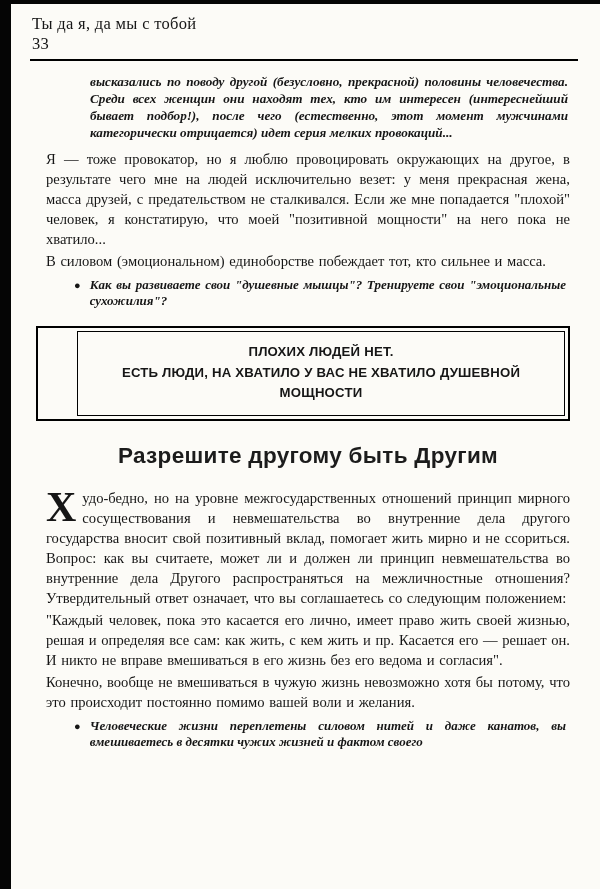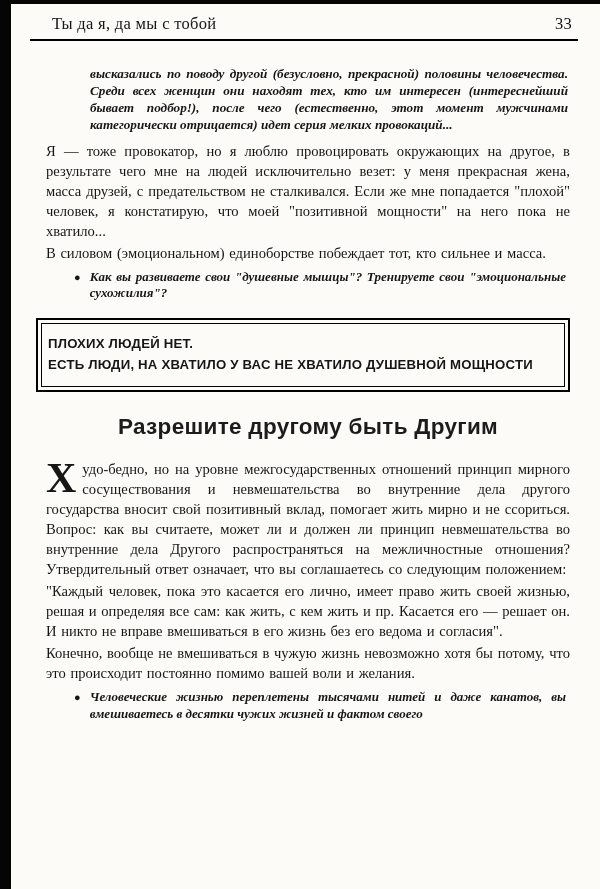--- a/index.html
+++ b/index.html
@@ -22,32 +22,33 @@
     width: 11px; height: 889px;
     background: #050505;
   }
   .scan-edge-top {
     position: absolute; left: 0; top: 0;
     width: 600px; height: 4px;
     background: #050505;
   }
   .running-head {
     display: flex; justify-content: space-between; align-items: baseline;
-    padding: 14px 28px 5px 52px;
+    padding: 14px 28px 5px 32px;
     font-size: 16.5px;
     letter-spacing: 0.3px;
+    flex-direction: column;
   }
   .header-rule {
     border-top: 2.5px solid #000;
     margin: 0 22px 0 30px;
   }
   main { padding: 12px 30px 0 46px; }
 
   .intro-italic {
-    margin: 12px 2px 8px 44px;
+    margin: 0 2px 8px 44px;
     font-size: 13.2px;
     line-height: 1.3;
     font-style: italic;
     font-weight: bold;
     text-align: justify;
   }
   .body-para {
     margin: 0 0 2px 0;
     font-size: 14.6px;
     line-height: 1.37;
@@ -72,21 +73,22 @@
   }
   .slogan-box {
     margin: 16px 0 16px -10px;
     border: 2.5px solid #000;
     padding: 3px;
     background: #fcfbf7;
   }
   .slogan-inner {
     border: 1.5px solid #000;
     padding: 10px 6px 11px 6px;
-    text-align: left;
+    text-align: center;
+    margin-left: 36px;
   }
   .slogan-line {
     font-family: "Liberation Sans", sans-serif;
     font-weight: bold;
     font-size: 13.2px;
     line-height: 1.55;
     letter-spacing: 0.2px;
   }
   .section-title {
     margin: 22px 0 20px 0;
@@ -143,17 +145,17 @@
     <p class="body-para">
       <span class="dropcap">Х</span><span>удо-бедно, но на уровне межгосударственных отношений принцип мирного сосуществования и невмешательства во внутренние дела другого государства вносит свой позитивный вклад, помогает жить мирно и не ссориться. Вопрос: как вы считаете, может ли и должен ли принцип невмешательства во внутренние дела Другого распространяться на межличностные отношения? Утвердительный ответ означает, что вы соглашаетесь со следующим положением:</span>
     </p>
 
     <p class="body-para">"Каждый человек, пока это касается его лично, имеет право жить своей жизнью, решая и определяя все сам: как жить, с кем жить и пр. Касается его — решает он. И никто не вправе вмешиваться в его жизнь без его ведома и согласия".</p>
 
     <p class="body-para">Конечно, вообще не вмешиваться в чужую жизнь невозможно хотя бы потому, что это происходит постоянно помимо вашей воли и желания.</p>
 
     <div class="bullet-item">
       <span class="bullet-marker">●</span>
-      <span>Человеческие жизнью переплетены тысячами нитей и даже канатов, вы вмешиваетесь в десятки чужих жизней и фактом своего</span>
+      <span>Человеческие жизни переплетены силовом нитей и даже канатов, вы вмешиваетесь в десятки чужих жизней и фактом своего</span>
     </div>
 
   </main>
 </div>
 
 </body></html>

